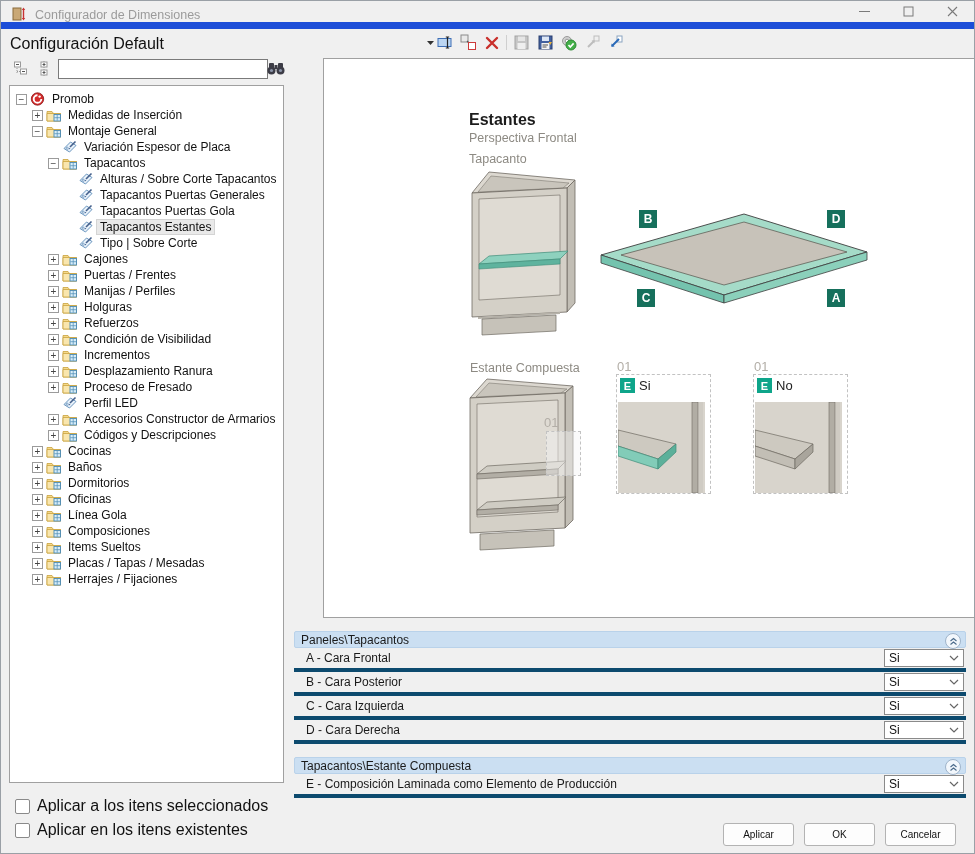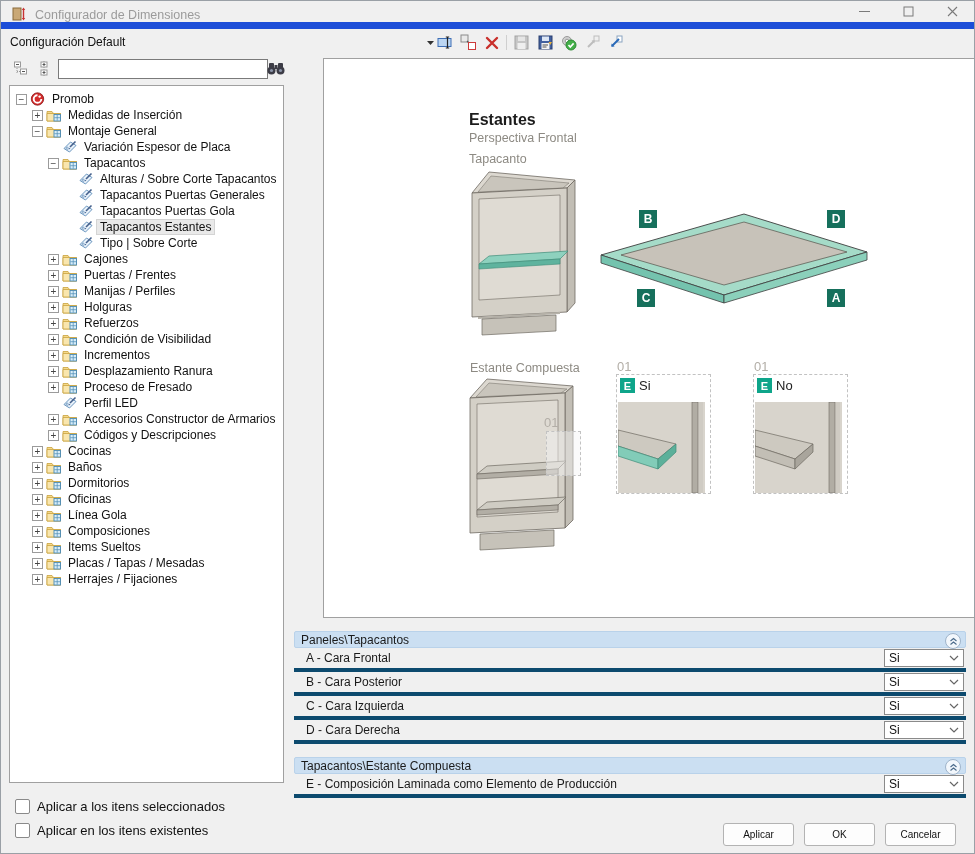--- a/index.html
+++ b/index.html
@@ -9,21 +9,21 @@
   
   #titlebar{position:absolute;left:0;top:0;width:100%;height:28px;display:flex;align-items:flex-end;border-bottom:7px solid #1d4ed8;box-sizing:border-box;}
   #titlebar .ticon{margin-left:10px;width:16px;height:16px;}
   #titlebar .ttext{margin-left:8px;font-size:12.5px;color:#9b9b9b;}
   #wcontrols{margin-left:auto;display:flex;align-items:center;height:100%;}
   .wbtn{width:44px;height:100%;display:flex;align-items:center;justify-content:center;color:#7a7a7a;}
   .wbtn svg{display:block;}
 
   
   #toolbar{position:absolute;left:0;top:28px;width:100%;height:27px;}
-  #cfgname{position:absolute;left:9px;top:6px;font-size:12px;color:#111;}
+  #cfgname{position:absolute;left:9px;top:6px;font-size:16px;color:#111;}
   .tbico{position:absolute;top:5px;width:17px;height:17px;display:flex;align-items:center;justify-content:center;}
   .tbsep{position:absolute;top:6px;width:1px;height:15px;background:#cfcfcf;}
 
   
   #treetools{position:absolute;left:8px;top:56px;width:275px;height:26px;}
   .smico{position:absolute;top:3px;width:18px;height:18px;}
   #searchbox{position:absolute;left:49px;top:2px;width:202px;height:18px;border:1px solid #7a7a7a;background:#fff;font-size:12px;padding:0 3px;}
   #binocs{position:absolute;left:257px;top:3px;width:20px;height:17px;}
   #treebox{position:absolute;left:8px;top:84px;width:275px;height:698px;background:#fff;border:1px solid #a0a0a0;box-sizing:border-box;overflow:hidden;padding-top:5px;}
   .ti{display:flex;align-items:center;height:16px;font-size:12px;color:#111;white-space:nowrap;}
@@ -52,21 +52,21 @@
   .phead{height:17px;background:#cbdff2;border:1px solid #b9d2ea;box-sizing:border-box;display:flex;align-items:center;font-size:12px;color:#1a1a1a;padding:0 6px;border-radius:2px;position:relative;}
   .collbtn{position:absolute;right:4px;top:1px;width:14px;height:14px;border:1px solid #9fb4ca;border-radius:50%;background:#f2f7fc;display:flex;align-items:center;justify-content:center;}
   .prow{height:20px;display:flex;align-items:center;border-bottom:4px solid #0c4a6e;position:relative;}
   .plab{font-size:12px;color:#1a1a1a;padding-left:12px;}
   .pdd{position:absolute;right:2px;top:1px;width:80px;height:18px;background:#fff;border:1px solid #8a8a8a;box-sizing:border-box;display:flex;align-items:center;font-size:12px;color:#111;padding-left:4px;}
   .pdd .chev{margin-left:auto;margin-right:4px;}
   .pgap{height:13px;}
 
   
   #cbs{position:absolute;left:14px;top:793px;}
-  .cb{display:flex;align-items:center;height:24px;font-size:13px;color:#111;}
+  .cb{display:flex;align-items:center;height:24px;font-size:16px;color:#111;}
   .cb .box{width:13px;height:13px;border:1px solid #8a8a8a;border-radius:2px;background:#fff;margin-right:7px;flex:none;}
   #btns{position:absolute;right:18px;top:822px;display:flex;gap:10px;}
   .abtn{width:71px;height:23px;background:#fdfdfd;border:1px solid #b3b3b3;border-radius:3px;font-size:10px;color:#111;font-family:inherit;}
 </style>
 </head>
 <body>
 
 <div id="window">
 
   <div id="titlebar">

